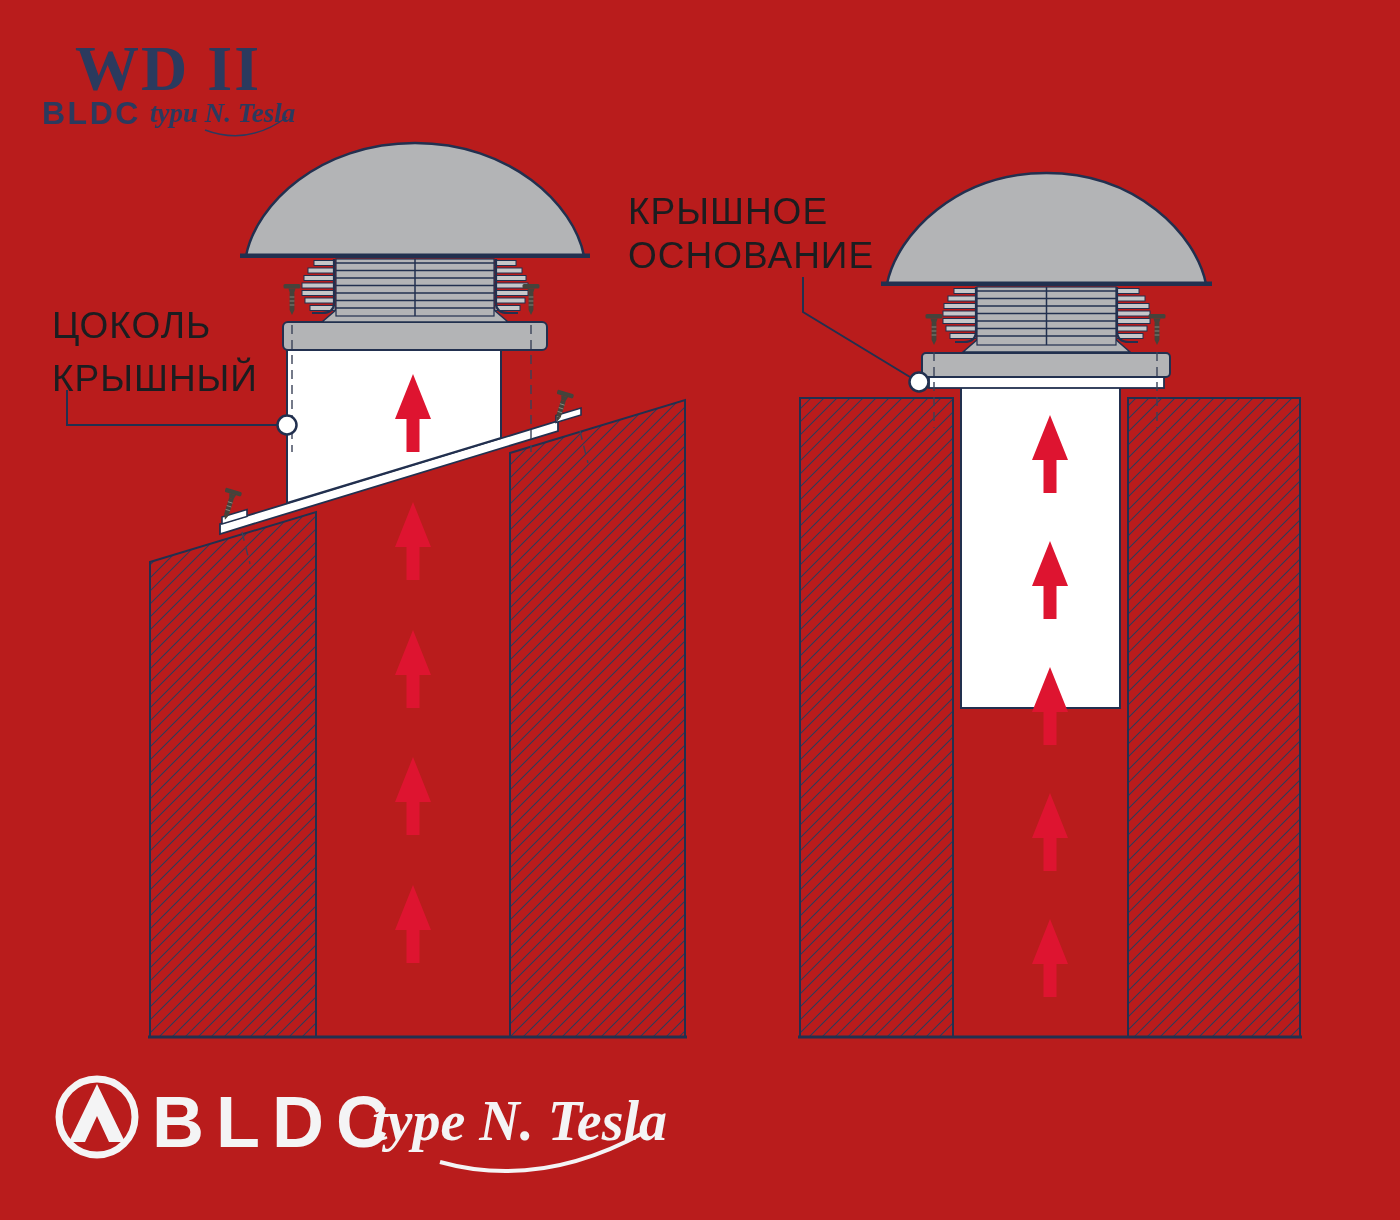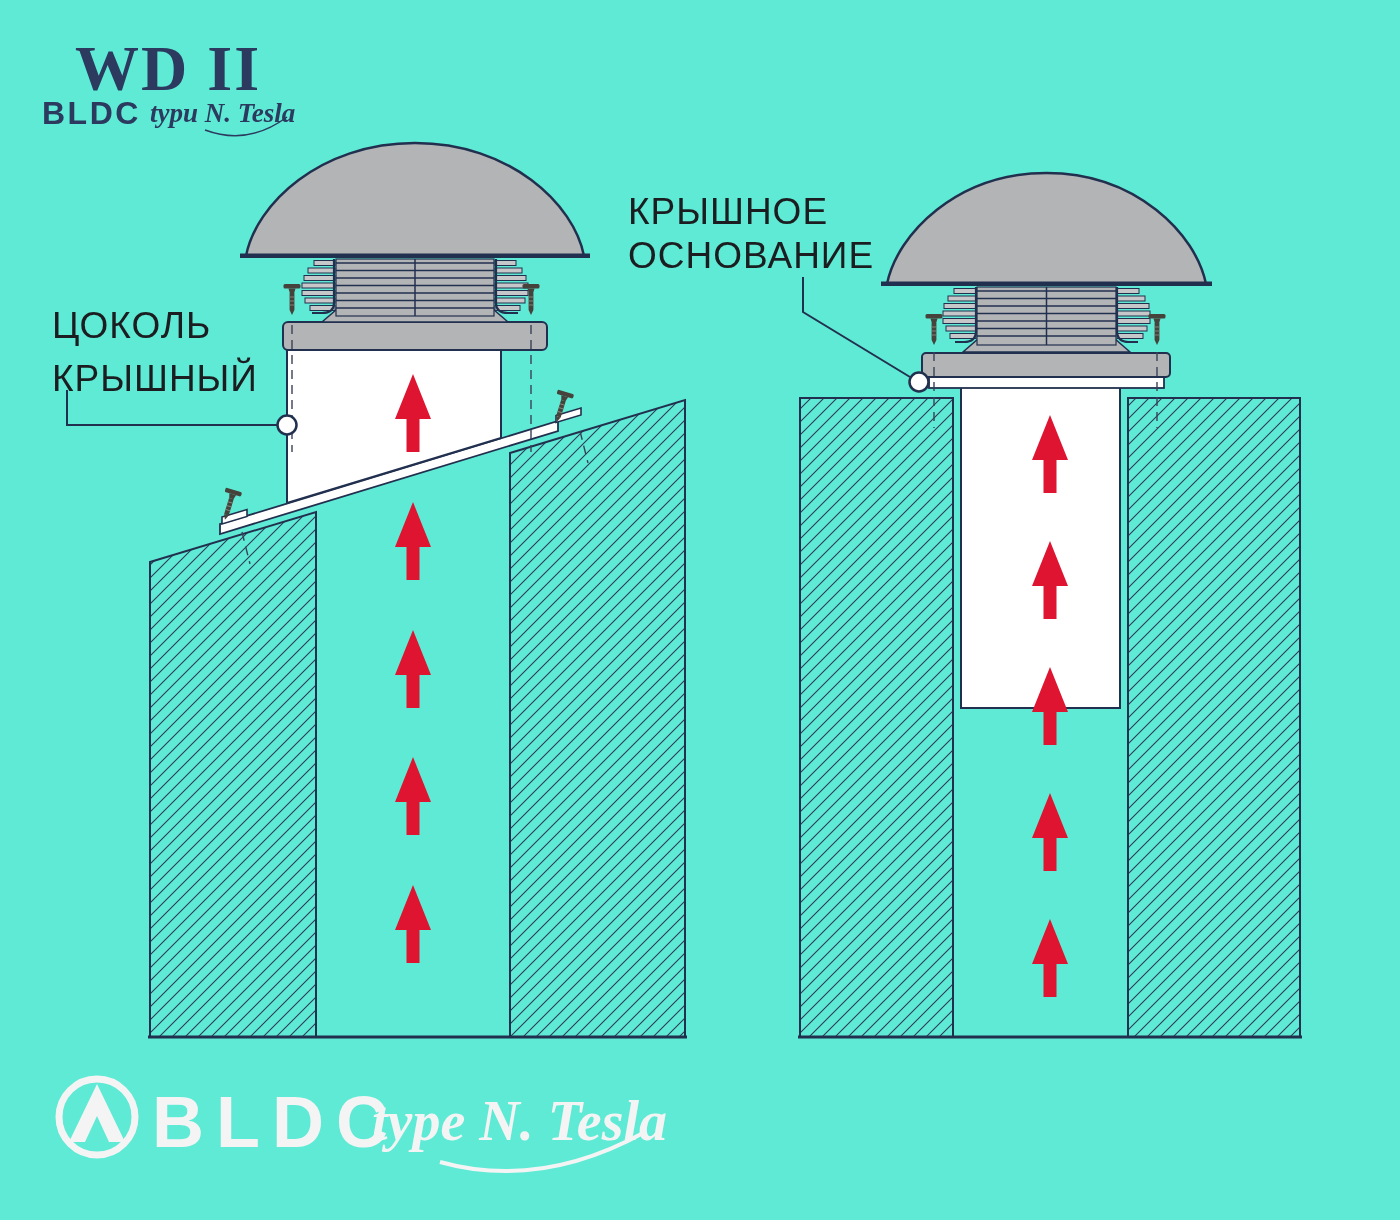--- a/index.html
+++ b/index.html
@@ -1,17 +1,17 @@
 <!DOCTYPE html>
 <html><head>
 <meta charset="utf-8">
 <style>
   html,body{margin:0;padding:0;background:#ffffff;}
   body{width:1400px;height:1220px;overflow:hidden;font-family:"Liberation Sans",sans-serif;}
-  .stage{position:relative;width:1400px;height:1220px;background:#5eead4;}
+  .stage{position:relative;width:1400px;height:1220px;background:#b91c1c;}
   svg{position:absolute;left:0;top:0;}
   .t-logo-title{font-family:"Liberation Serif",serif;font-weight:700;font-size:64px;letter-spacing:2px;fill:#2b3a5e;}
   .t-logo-brand{font-family:"Liberation Sans",sans-serif;font-weight:700;font-size:32px;letter-spacing:2.5px;fill:#2b3a5e;}
   .t-logo-script{font-family:"Liberation Serif",serif;font-style:italic;font-weight:600;font-size:27px;fill:#2b3a5e;}
   .t-callout{font-family:"Liberation Sans",sans-serif;font-weight:400;font-size:37px;letter-spacing:1px;fill:#1b1d20;}
   .t-wm-brand{font-family:"Liberation Sans",sans-serif;font-weight:700;font-size:72px;letter-spacing:12px;fill:#f4f4f5;}
   .t-wm-script{font-family:"Liberation Serif",serif;font-style:italic;font-weight:600;font-size:56px;fill:#f4f4f5;}
   .ln{stroke:#22304f;fill:none;}
   .wall{fill:url(#hatch);stroke:#22304f;stroke-width:2;}
   .white-part{fill:#ffffff;stroke:#22304f;}

